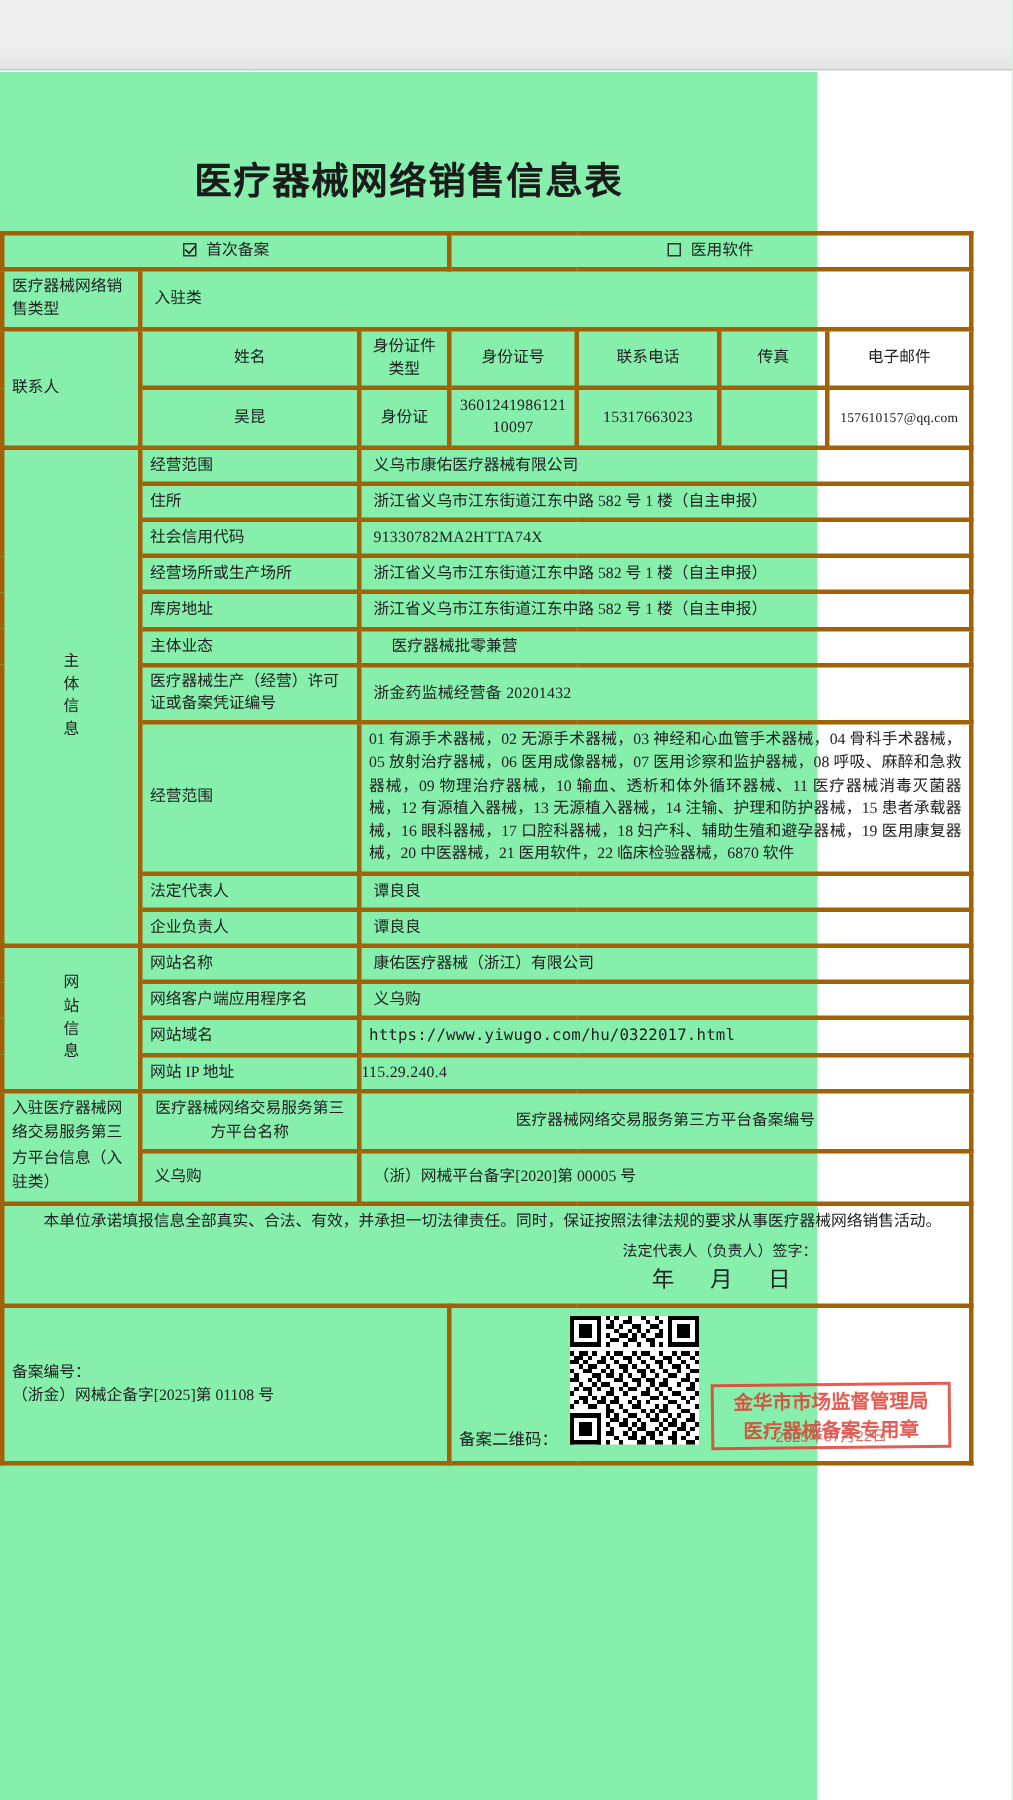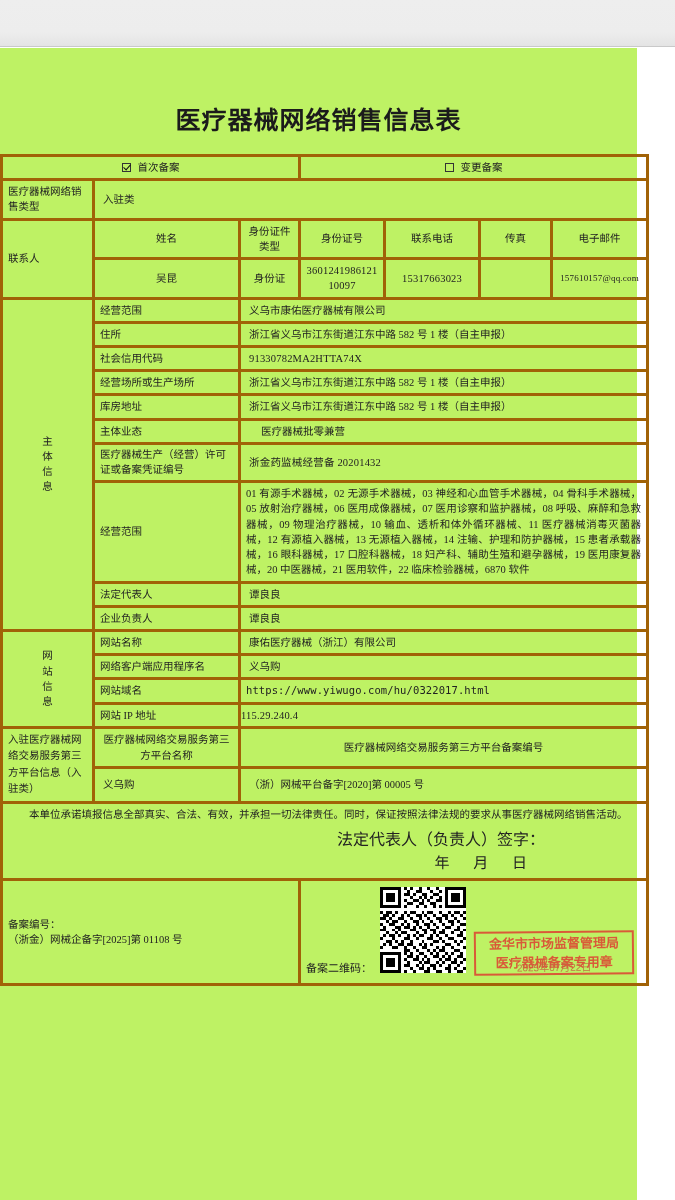--- a/index.html
+++ b/index.html
@@ -19,23 +19,23 @@
     top: 0; left: 0;
     width: 675px;
     height: 47px;
     background: linear-gradient(to bottom, #eeeeee 0%, #ededed 70%, #e4e4e4 100%);
     border-bottom: 1px solid #c9c9c9;
     box-sizing: border-box;
   }
   .page {
     position: absolute;
     top: 48px; left: 0;
-    width: 637px;
+    width: 545px;
     height: 1152px;
-    background: #bef264;
+    background: #86efac;
   }
   .doc-title {
     text-align: center;
     font-size: 25px;
     font-weight: bold;
     letter-spacing: 1px;
     color: #1b1b1b;
     margin: 52px 0 18px 0;
     font-family: "Liberation Sans", "DejaVu Sans", sans-serif;
   }
@@ -112,21 +112,21 @@
     padding: 10px 12px 6px 12px;
     font-size: 11px;
     line-height: 1.9;
     text-align: justify;
   }
   .commit-indent { text-indent: 2em; display: block; }
   .sign-line {
     text-align: right;
     padding-right: 96px;
     margin-top: 6px;
-    font-size: 16px;
+    font-size: 10px;
   }
   .date-line {
     text-align: right;
     padding-right: 104px;
     margin-top: 2px;
     font-size: 15px;
     letter-spacing: 10px;
   }
   .bottom-left {
     height: 96px;
@@ -202,21 +202,21 @@
       <col style="width:72px">
       <col style="width:96px">
     </colgroup>
 
     <tbody>
         <tr class="checkbox-row">
       <td colspan="3" class="hdr-cell">
         <span class="cb checked"></span><span>首次备案</span>
       </td>
       <td colspan="4" class="hdr-cell">
-        <span class="cb"></span><span>变更备案</span>
+        <span class="cb"></span><span>医用软件</span>
       </td>
     </tr>
 
     <tr>
       <td class="lbl">医疗器械网络销售类型</td>
       <td colspan="6" class="c-left" style="padding:7px 5px 7px 8px;">入驻类</td>
     </tr>
 
     <tr>
       <td rowspan="2" class="lbl">联系人</td>

